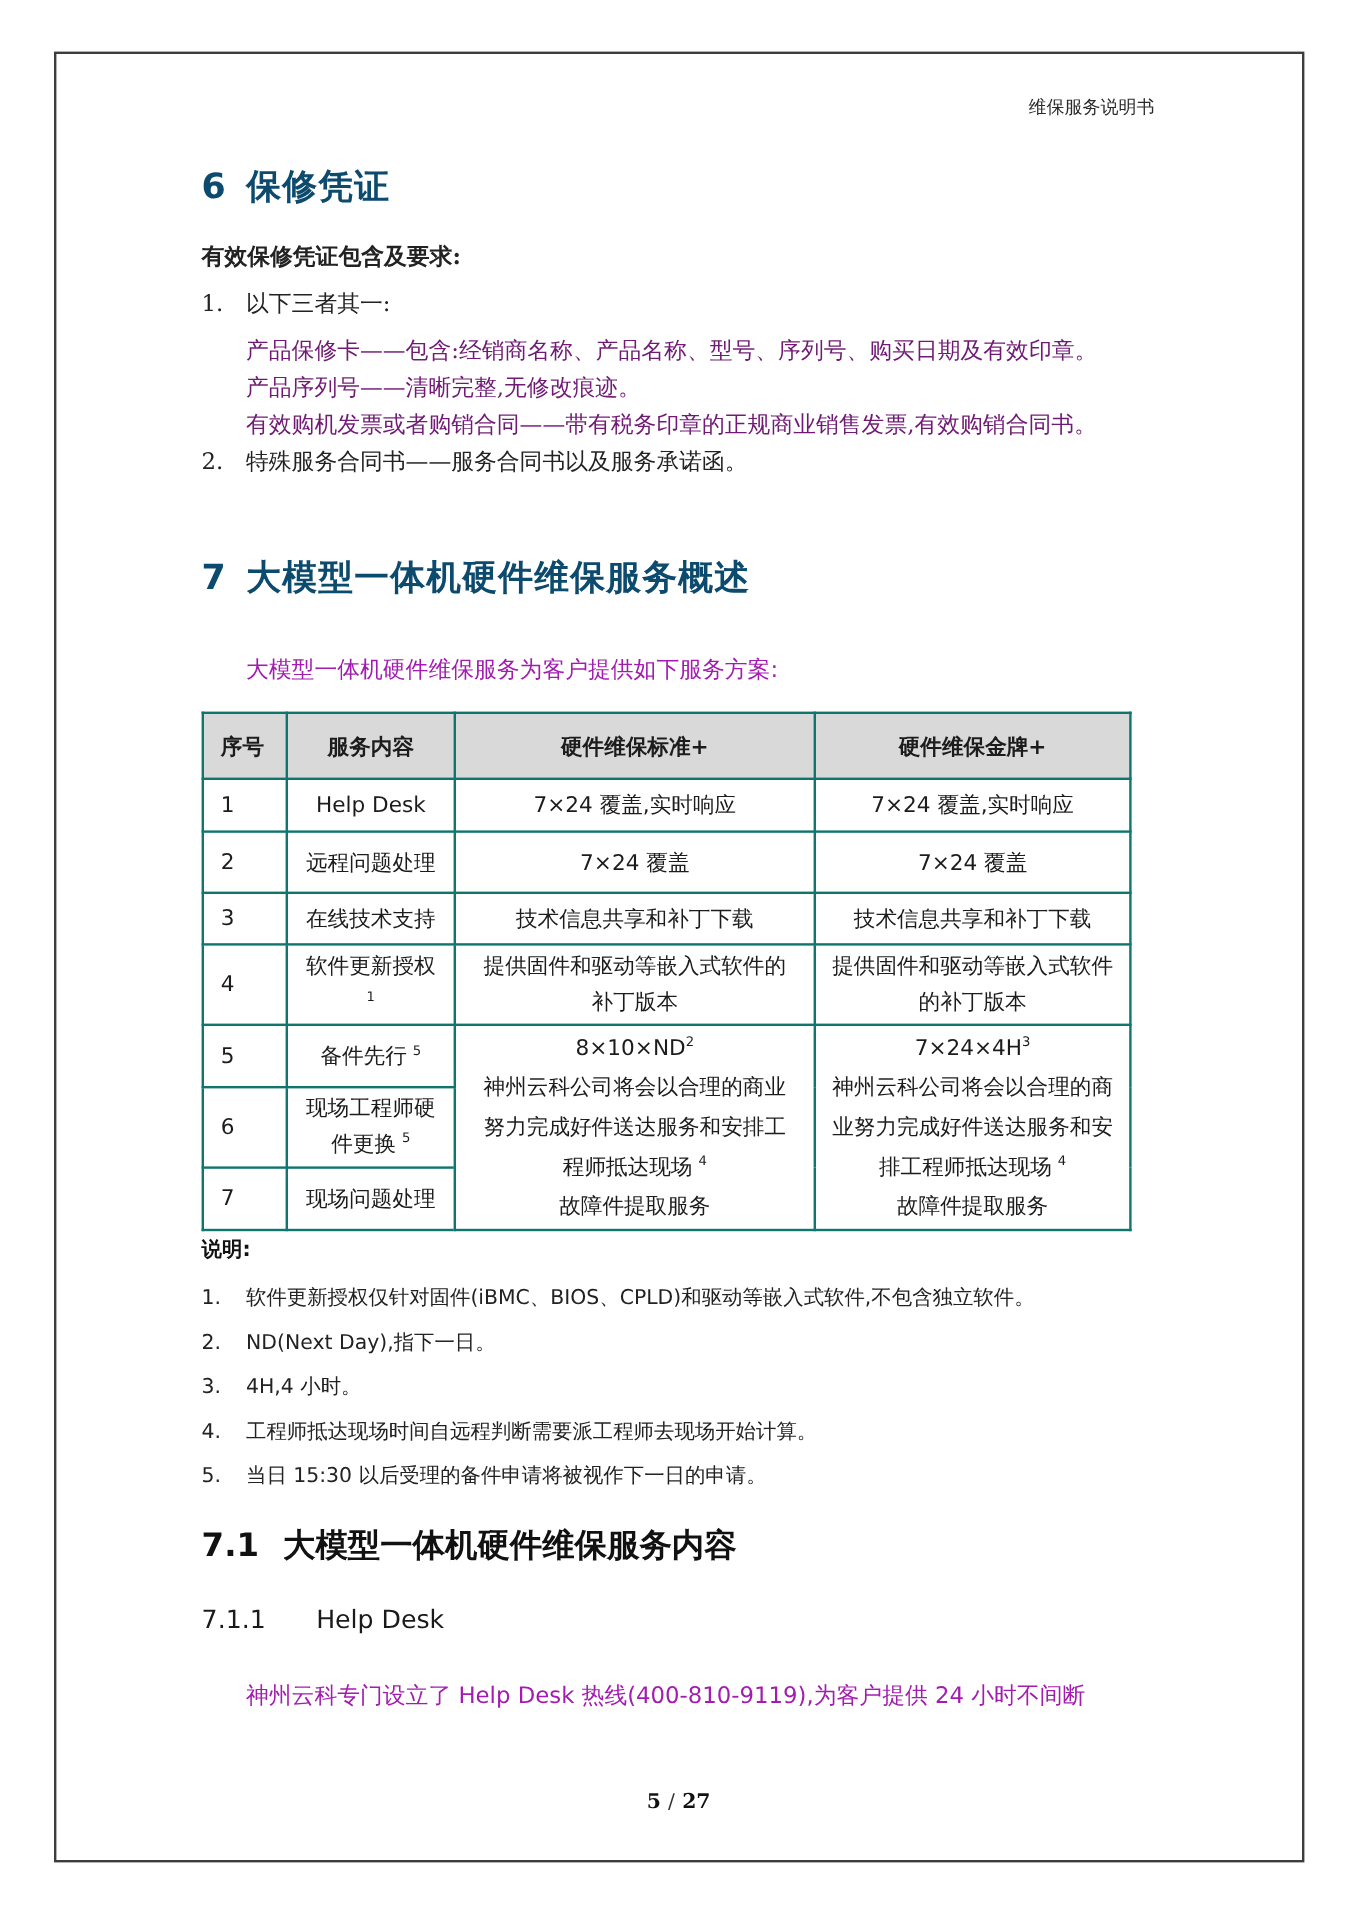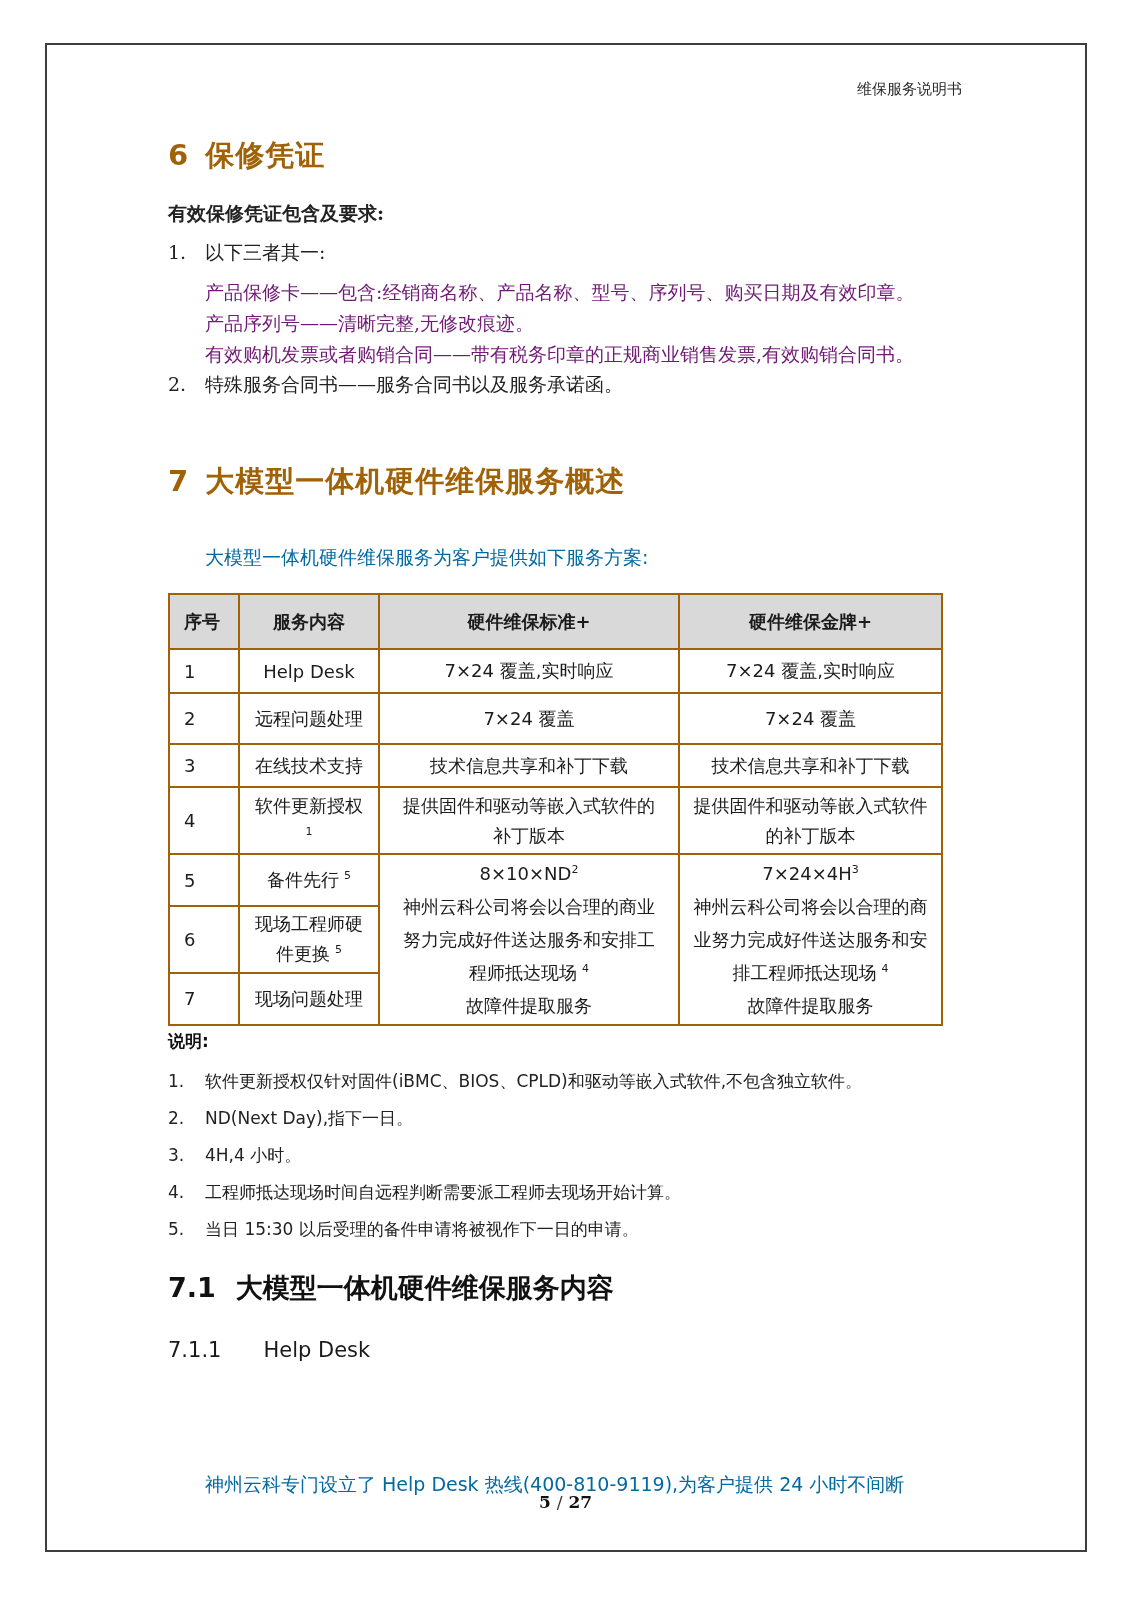--- a/index.html
+++ b/index.html
@@ -8,38 +8,38 @@
     position:relative; width:1131px; height:1600px; background:#ffffff;
     font-family:"DejaVu Sans", sans-serif; color:#1f1f1f; overflow:hidden;
   }
   .frame {
     position:absolute; left:45px; top:43px; width:1042px; height:1509px;
     border:2px solid #3d3d3d;
   }
   .abs { position:absolute; }
   .serif { font-family:"DejaVu Serif", serif; }
   .hdr-right { top:80px; left:600px; width:362px; text-align:right; font-size:15px; color:#2a2a2a; }
-  .h1 { left:168px; font-size:29px; font-weight:700; color:#a16207; letter-spacing:1px; }
+  .h1 { left:168px; font-size:29px; font-weight:700; color:#0c4a6e; letter-spacing:1px; }
   .h1 .hnum { font-weight:700; margin-right:17px; letter-spacing:0; }
   .h2 { left:168px; font-size:27px; font-weight:700; color:#111; }
   .h2 .hnum { font-weight:700; margin-right:20px; }
   .h3 { left:168px; font-size:21px; font-weight:400; color:#1a1a1a; }
   .h3 .hnum { margin-right:42px; }
   .body-serif { font-size:19px; color:#222;font-weight:bold; }
   .li { left:168px; font-size:19px; color:#222; }
   .li .num { display:inline-block; width:37px; }
   .sublines { left:205px; width:760px; line-height:31px; font-size:19px; color:#701a75; }
-  .para-sans { left:205px; font-size:19px; color:#0369a1; }
+  .para-sans { left:205px; font-size:19px; color:#a21caf; }
   .svc-table {
     position:absolute; left:168px; top:593px; width:773px;
     border-collapse:collapse; table-layout:fixed;
     font-size:18px; color:#1c1c1c;
   }
   .svc-table th, .svc-table td {
-    border:2px solid #a16207; vertical-align:middle; text-align:center;
+    border:2px solid #0f766e; vertical-align:middle; text-align:center;
     padding:2px 4px; font-weight:400;
   }
   .svc-table th { font-weight:700; }
   .svc-table .c-no { text-align:left; padding-left:14px; }
   .svc-table th.c-no { text-align:left; padding-left:14px; }
   .two-line { line-height:30px; }
   .merged div { line-height:33px; }
   sup { font-size:11px; vertical-align:super; line-height:0; }
   .sup-gap { margin-left:5px; }
   .notes-label { left:168px; font-size:17px; font-weight:700; color:#111; }
@@ -182,19 +182,19 @@
   </div>
 
   <div class="abs h2" style="top:1270px;">
     <span class="hnum">7.1</span><span>大模型一体机硬件维保服务内容</span>
   </div>
 
   <div class="abs h3" style="top:1338px;">
     <span class="hnum">7.1.1</span><span>Help Desk</span>
   </div>
 
-  <div class="abs para-sans" style="top:1472px; width:760px;">神州云科专门设立了 Help Desk 热线(400-810-9119),为客户提供 24 小时不间断</div>
+  <div class="abs para-sans" style="top:1400px; width:760px;">神州云科专门设立了 Help Desk 热线(400-810-9119),为客户提供 24 小时不间断</div>
 
   <div class="abs serif footer" style="top:1492px;">
     <span class="pg">5</span><span class="sep">/</span><span class="pg">27</span>
   </div>
 
 </div>
 
 </body></html>

